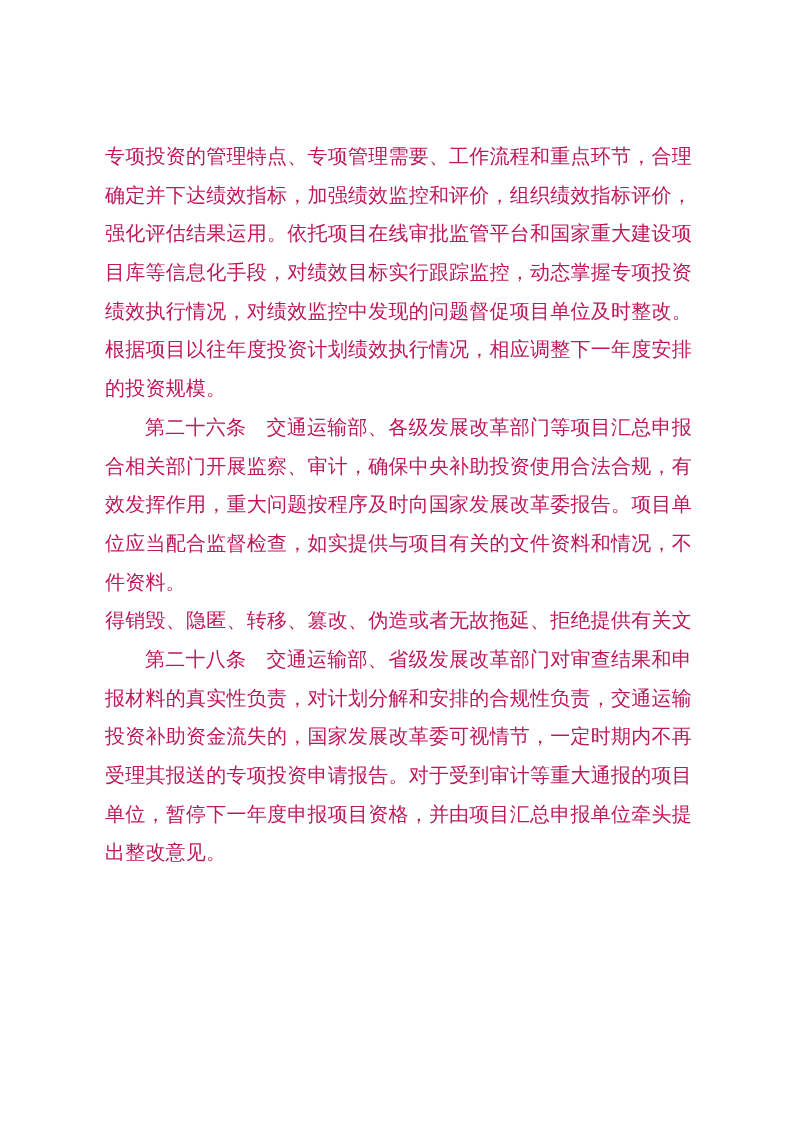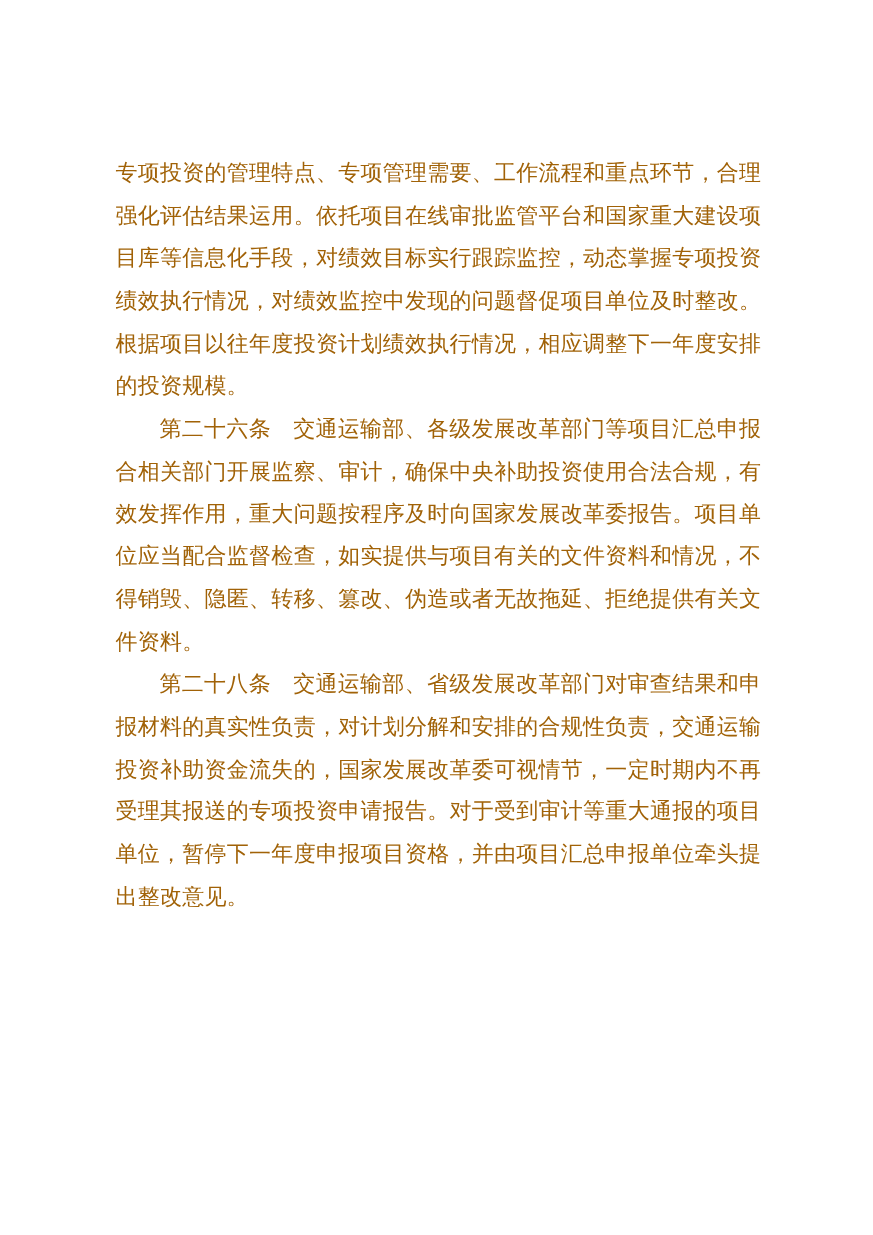--- a/index.html
+++ b/index.html
@@ -6,22 +6,22 @@
     margin: 0;
     padding: 0;
     background: #ffffff;
   }
   .page {
     position: relative;
     width: 794px;
     height: 955px;
     background: #ffffff;
     overflow: hidden;
-    font-family: Liberation Sans, sans-serif;
-    color: #a16207;
+    font-family: Liberation Mono, monospace;
+    color: #be185d;
   }
   .text-block {
     position: absolute;
     left: 105px;
     top: 139px;
     width: 587px;
   }
   .para {
     margin: 0;
     padding: 0;
@@ -45,34 +45,35 @@
   }
 </style>
 </head>
 <body>
 
 <div class="page">
   <div class="text-block">
 
     <div class="para">
       <div class="line">专项投资的管理特点、专项管理需要、工作流程和重点环节，合理</div>
+      <div class="line">确定并下达绩效指标，加强绩效监控和评价，组织绩效指标评价，</div>
       <div class="line">强化评估结果运用。依托项目在线审批监管平台和国家重大建设项</div>
       <div class="line">目库等信息化手段，对绩效目标实行跟踪监控，动态掌握专项投资</div>
       <div class="line">绩效执行情况，对绩效监控中发现的问题督促项目单位及时整改。</div>
       <div class="line">根据项目以往年度投资计划绩效执行情况，相应调整下一年度安排</div>
       <div class="line last">的投资规模。</div>
     </div>
 
     <div class="para">
       <div class="line indent">第二十六条　交通运输部、各级发展改革部门等项目汇总申报</div>
       <div class="line">合相关部门开展监察、审计，确保中央补助投资使用合法合规，有</div>
       <div class="line">效发挥作用，重大问题按程序及时向国家发展改革委报告。项目单</div>
       <div class="line">位应当配合监督检查，如实提供与项目有关的文件资料和情况，不</div>
+      <div class="line last">件资料。</div>
       <div class="line">得销毁、隐匿、转移、篡改、伪造或者无故拖延、拒绝提供有关文</div>
-      <div class="line last">件资料。</div>
     </div>
 
     <div class="para">
       <div class="line indent">第二十八条　交通运输部、省级发展改革部门对审查结果和申</div>
       <div class="line">报材料的真实性负责，对计划分解和安排的合规性负责，交通运输部</div>
       <div class="line">投资补助资金流失的，国家发展改革委可视情节，一定时期内不再</div>
       <div class="line">受理其报送的专项投资申请报告。对于受到审计等重大通报的项目</div>
       <div class="line">单位，暂停下一年度申报项目资格，并由项目汇总申报单位牵头提</div>
       <div class="line last">出整改意见。</div>
     </div>

